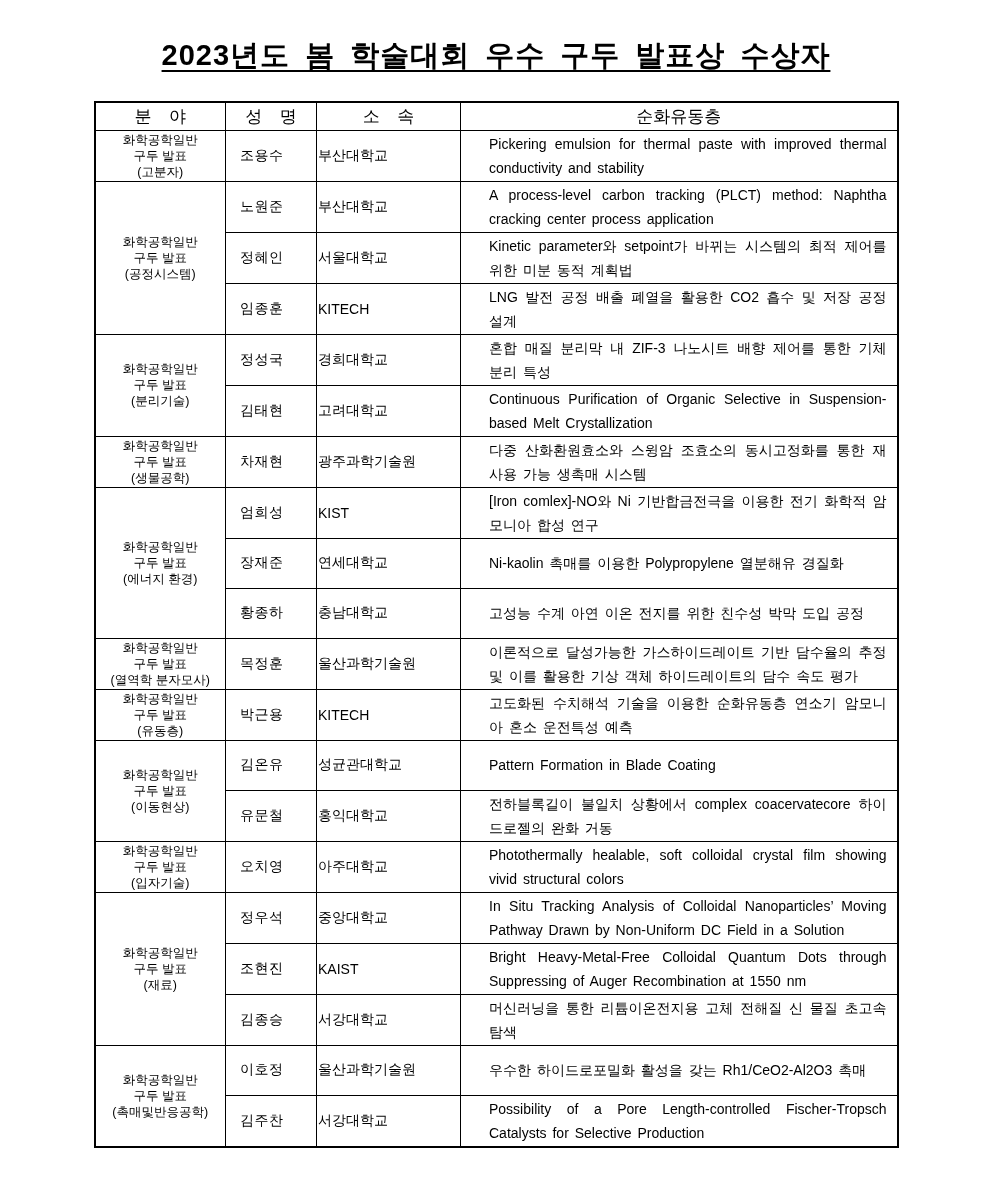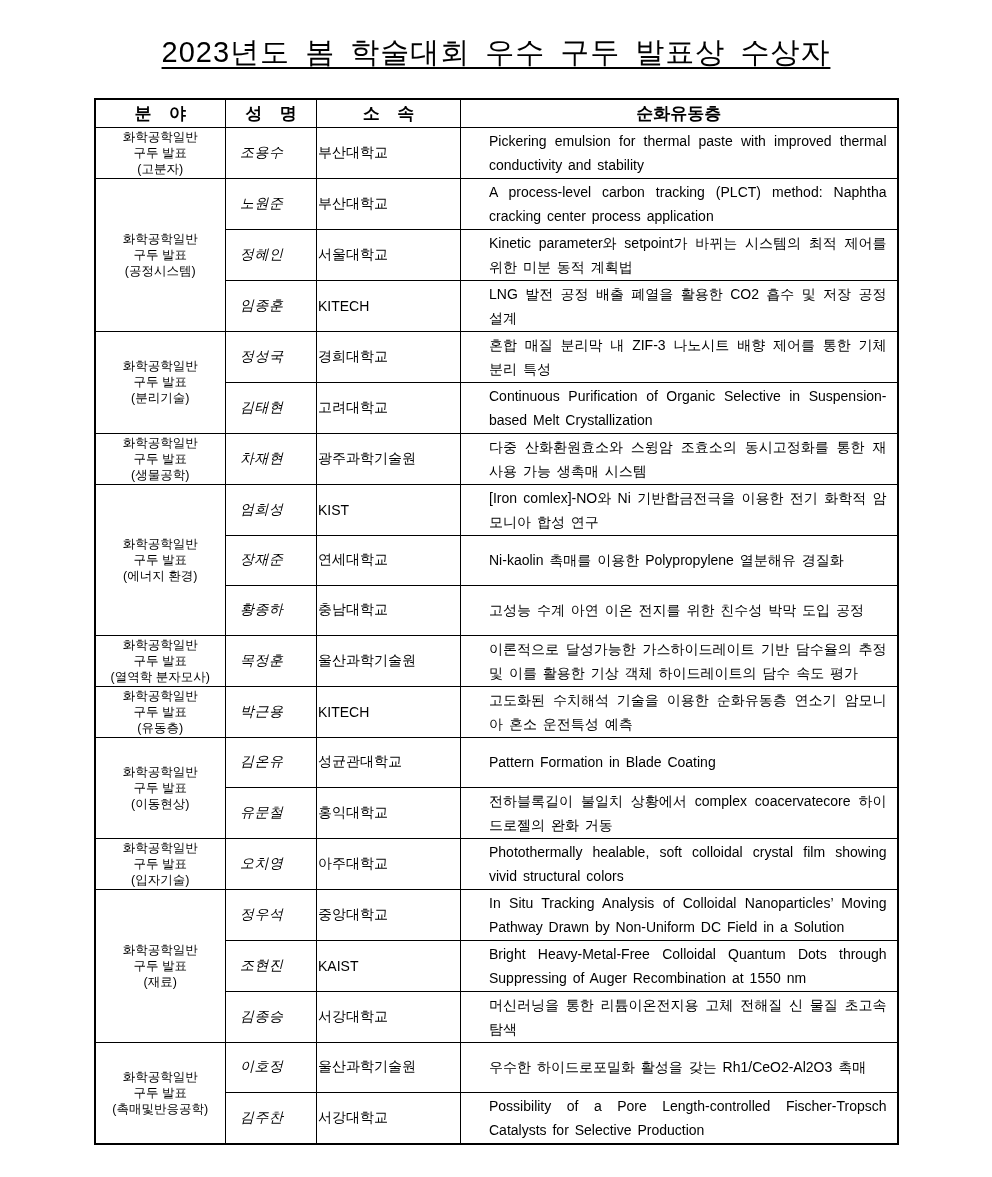--- a/index.html
+++ b/index.html
@@ -10,66 +10,65 @@
     color: #000000;
   }
   .page {
     position: relative;
     width: 992px;
     height: 1177px;
     background: #ffffff;
     overflow: hidden;
   }
   .title {
-    margin: 8px;
-    padding-top: 25px;
+    margin: 0;
+    padding-top: 36px;
     text-align: center;
     font-size: 29px;
-    font-weight: normal;
+    font-weight: bold;
     letter-spacing: 1px;
     word-spacing: 6px;
     text-decoration: underline;
     text-underline-offset: 5px;
   }
   table.awards {
     margin: 25px auto 0 auto;
     width: 803px;
     border-collapse: collapse;
     table-layout: fixed;
     border: 2px solid #000;
   }
   table.awards th, table.awards td {
     border: 1px solid #000;
     vertical-align: middle;
     overflow: hidden;
   }
   table.awards th {
     height: 28px;
     font-size: 17px;
-    font-weight: bold;
+    font-weight: normal;
     text-align: center;
     word-spacing: 0.75em;
     padding: 0;
   }
   tbody tr { height: 50px; }
   td.field-cell {
     text-align: center;
     font-size: 12.5px;
     padding: 0 1px;
   }
   td.field-cell .fline {
     display: block;
     line-height: 16px;
     white-space: nowrap;
   }
   td.name-cell {
     font-size: 14px;
     padding-left: 14px;
     letter-spacing: 0.5px;
-    font-style: italic;
   }
   td.aff-cell {
     font-size: 14px;
   }
   td.paper-cell {
     font-size: 14px;
     line-height: 24px;
     padding: 1px 10px 1px 28px;
     text-align: justify;
     word-spacing: 2px;

